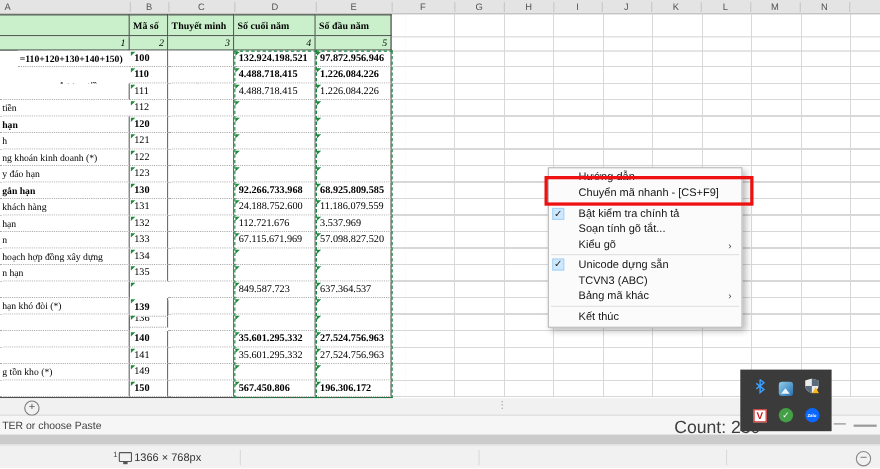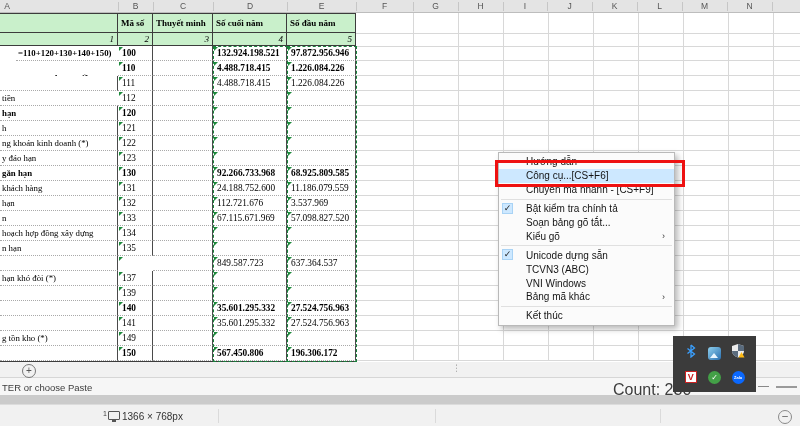--- a/index.html
+++ b/index.html
@@ -262,21 +262,21 @@
       <div class="tri" style="left: 288px; top: 257px;"></div>
       <div class="cell dcell lbl" style="left: 0px; top: 271px; width: 118px; height: 15px;">hạn khó đòi (*)</div>
       <div class="cell dcell" style="left: 118px; top: 271px; width: 35px; height: 15px;">137</div>
       <div class="cell dcell" style="left: 153px; top: 271px; width: 60px; height: 15px;"></div>
       <div class="cell dcell" style="left: 213px; top: 271px; width: 74px; height: 15px;"></div>
       <div class="cell dcell" style="left: 287px; top: 271px; width: 69px; height: 15px;"></div>
       <div class="tri" style="left: 119px; top: 272px;"></div>
       <div class="tri" style="left: 214px; top: 272px;"></div>
       <div class="tri" style="left: 288px; top: 272px;"></div>
       <div class="cell dcell lbl" style="left: 0px; top: 286px; width: 118px; height: 15px;"></div>
-      <div class="cell dcell" style="left: 118px; top: 286px; width: 35px; height: 15px;">139</div>
+      <div class="cell dcell" style="left: 118px; top: 273px; width: 35px; height: 15px; font-weight: bold;">139</div>
       <div class="cell dcell" style="left: 153px; top: 286px; width: 60px; height: 15px;"></div>
       <div class="cell dcell" style="left: 213px; top: 286px; width: 74px; height: 15px;"></div>
       <div class="cell dcell" style="left: 287px; top: 286px; width: 69px; height: 15px;"></div>
       <div class="tri" style="left: 119px; top: 287px;"></div>
       <div class="tri" style="left: 214px; top: 287px;"></div>
       <div class="tri" style="left: 288px; top: 287px;"></div>
       <div class="cell dcell lbl b" style="left: 0px; top: 301px; width: 118px; height: 15px;"></div>
       <div class="cell dcell b" style="left: 118px; top: 301px; width: 35px; height: 15px;">140</div>
       <div class="cell dcell" style="left: 153px; top: 301px; width: 60px; height: 15px;"></div>
       <div class="cell dcell b" style="left: 213px; top: 301px; width: 74px; height: 15px;">35.601.295.332</div>
@@ -337,48 +337,42 @@
     <span class="bb-sep" style="left:435px"></span>
     <span class="bb-sep" style="left:660px"></span>
     <span class="zoom-pct">100%</span>
     <span class="zoom-out-btn">–</span>
   </div>
 
   <div class="menu" id="menu">
       <div class="menu-item">
         <span>Hướng dẫn</span>
       </div>
-      <div class="menu-item selected">
-        <span>Công cụ...[CS+F6]</span>
-      </div>
       <div class="menu-item">
         <span>Chuyển mã nhanh - [CS+F9]</span>
       </div>
       <div class="menu-sep"></div>
       <div class="menu-item">
         <span class="menu-check">✓</span>
         <span>Bật kiểm tra chính tả</span>
       </div>
       <div class="menu-item">
-        <span>Soạn bảng gõ tắt...</span>
+        <span>Soạn tính gõ tắt...</span>
       </div>
       <div class="menu-item">
         <span>Kiểu gõ</span>
         <span class="menu-arrow">›</span>
       </div>
       <div class="menu-sep"></div>
       <div class="menu-item">
         <span class="menu-check">✓</span>
         <span>Unicode dựng sẵn</span>
       </div>
       <div class="menu-item">
         <span>TCVN3 (ABC)</span>
-      </div>
-      <div class="menu-item">
-        <span>VNI Windows</span>
       </div>
       <div class="menu-item">
         <span>Bảng mã khác</span>
         <span class="menu-arrow">›</span>
       </div>
       <div class="menu-sep"></div>
       <div class="menu-item">
         <span>Kết thúc</span>
       </div>
     </div>

